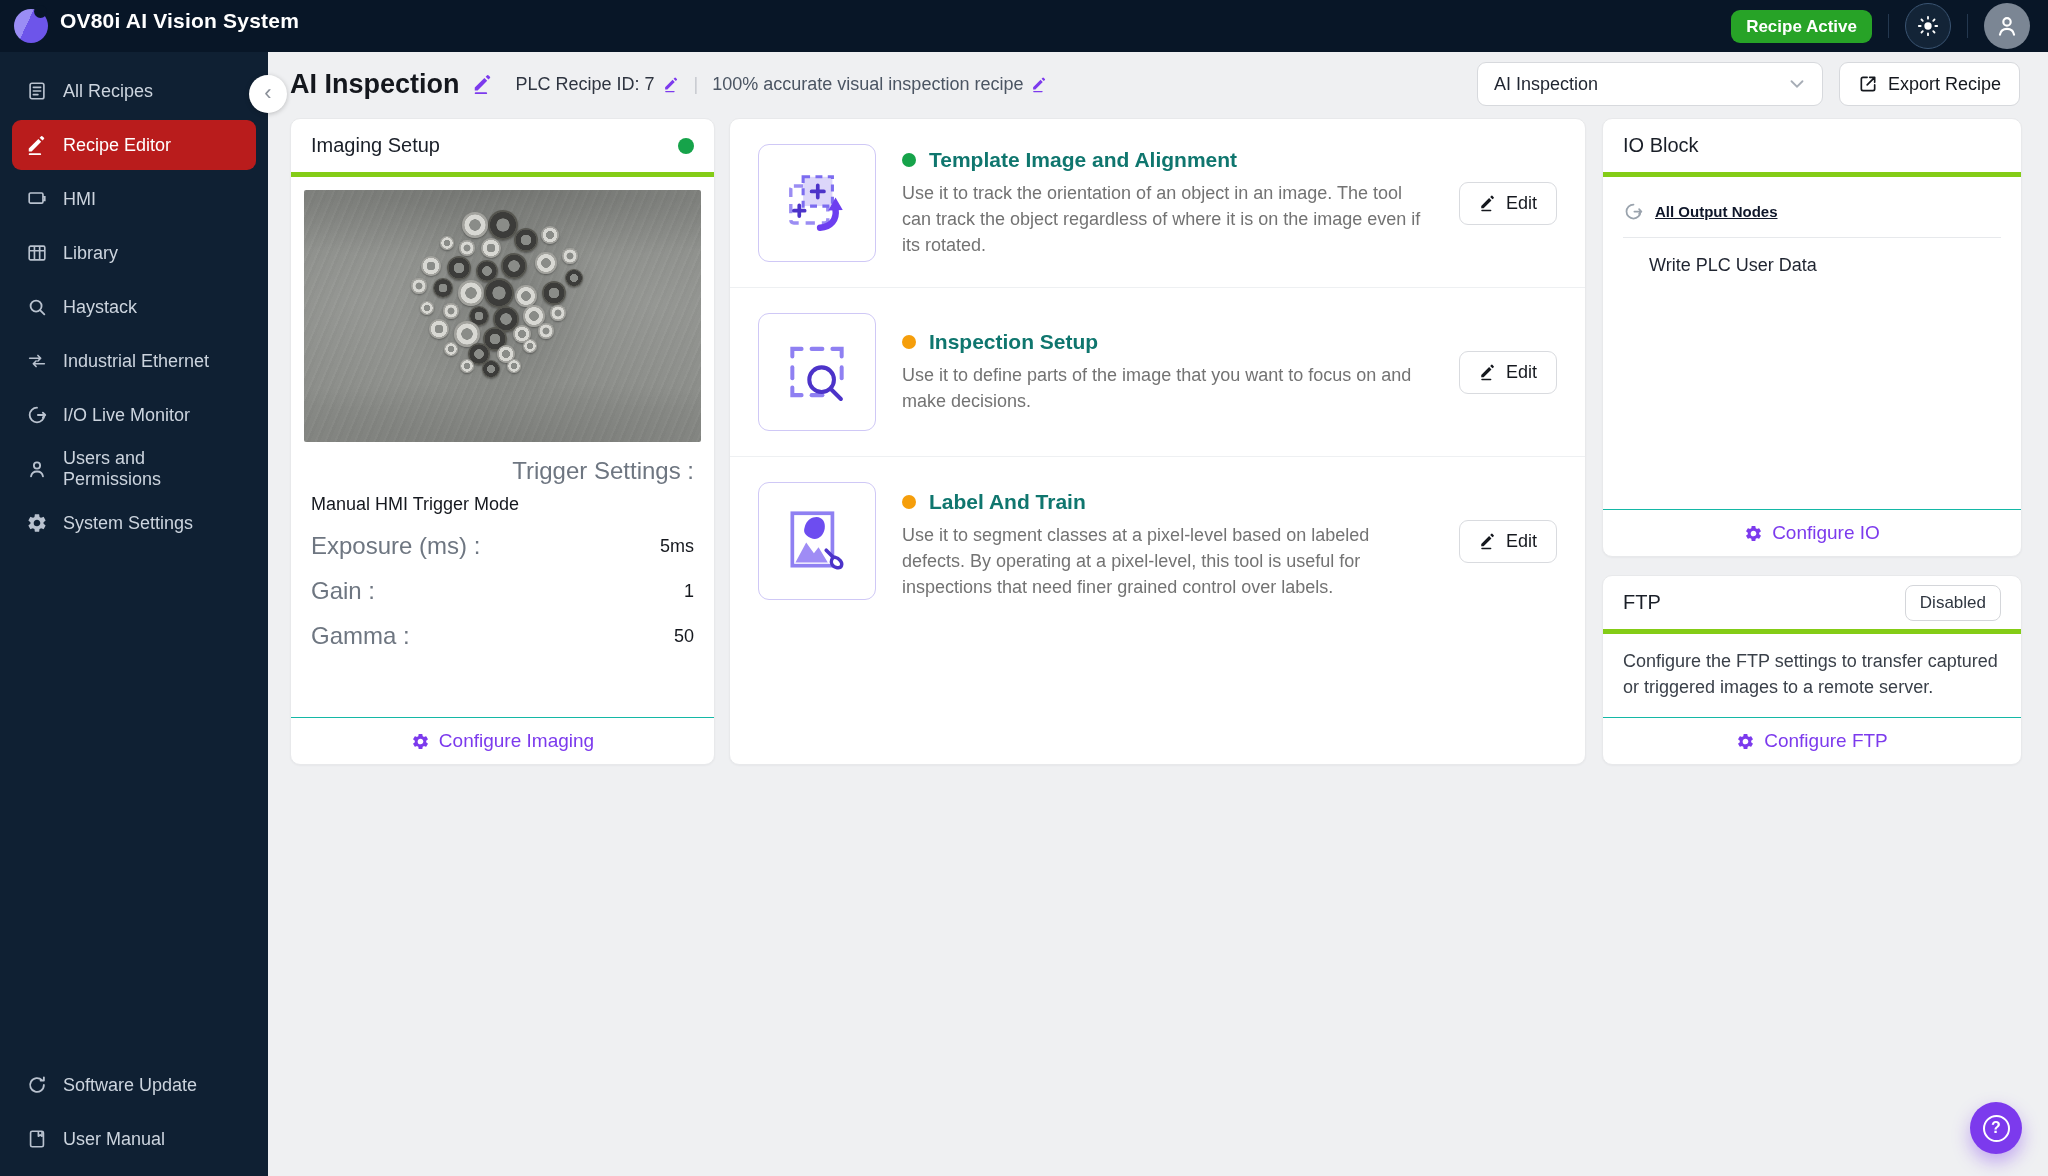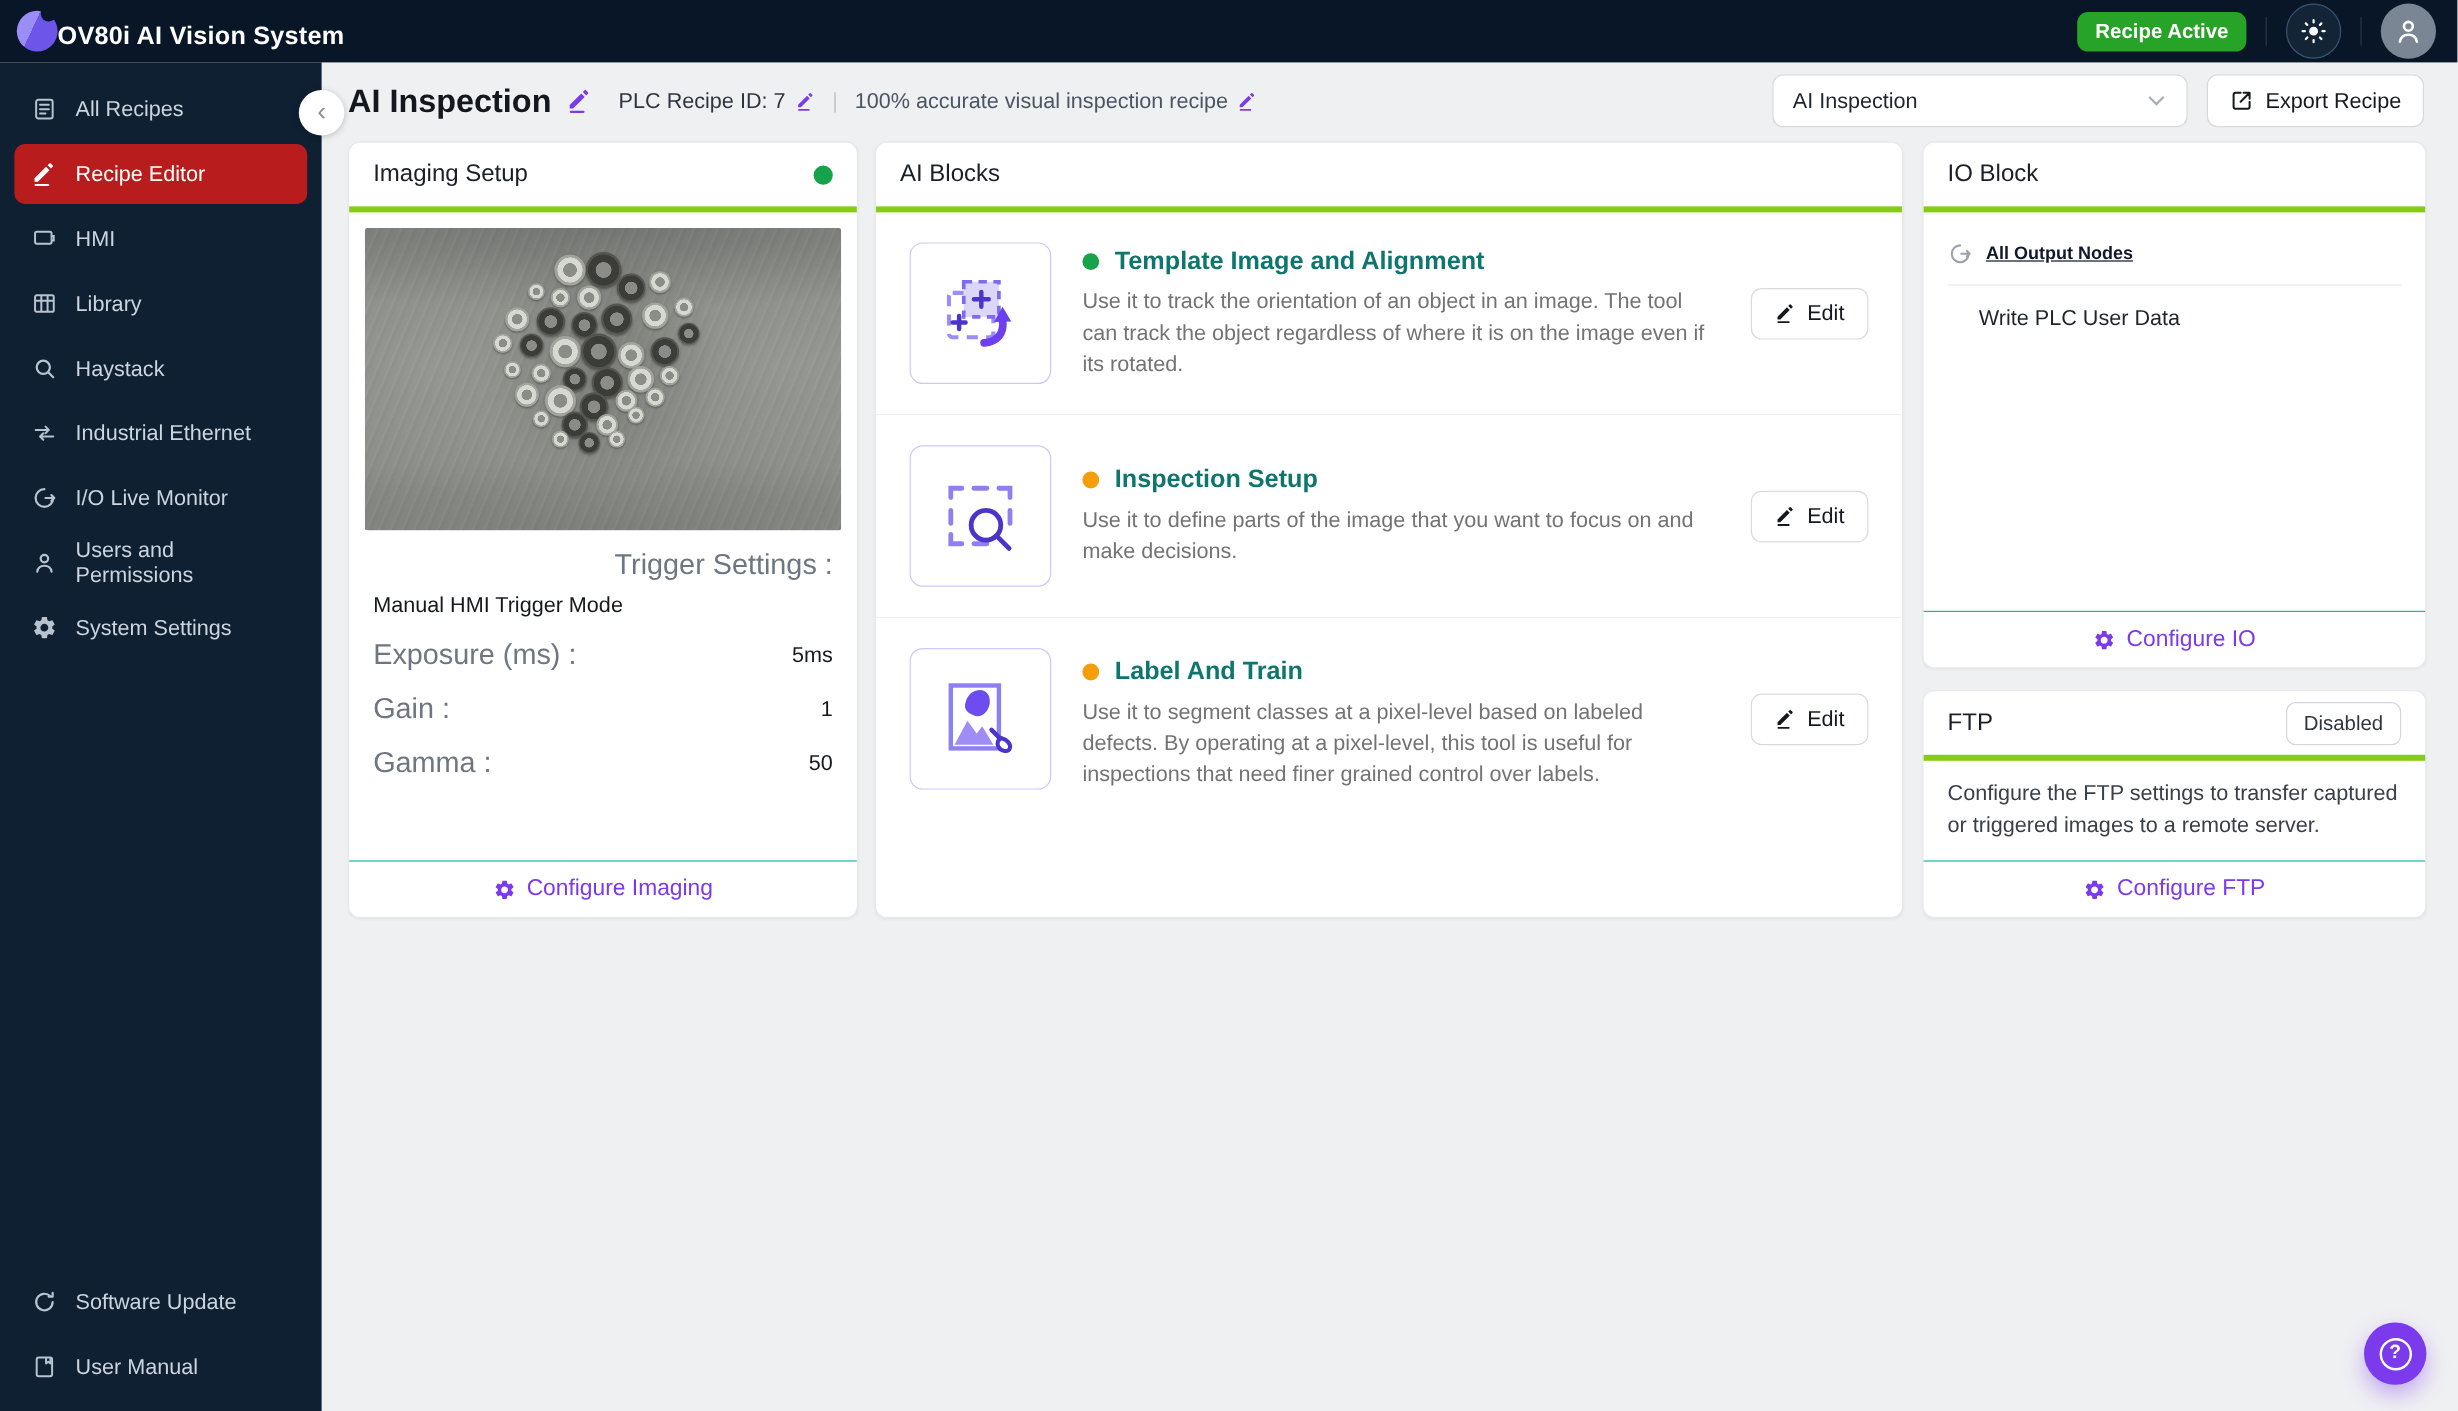--- a/index.html
+++ b/index.html
@@ -11,21 +11,21 @@
     color:#15181e;
   }
   .app { position:relative; width:2048px; height:1176px; }
 
   
   .topbar {
     position:absolute; left:0; top:0; right:0; height:52px;
     background:#081627; display:flex; align-items:center; justify-content:space-between;
     padding:0 18px 0 14px; z-index:30;
   }
-  .brand { display:flex; align-items:flex-end; gap:0; }
+  .brand { display:flex; align-items:flex-start; gap:12px; }
   .logo {
     width:34px; height:34px; border-radius:50%;
     background:linear-gradient(115deg,#9a8df5 40%,#6d55ea 40%);
     position:relative; display:inline-block;
   }
   .logo::after{ content:''; position:absolute; right:1px; top:-4px; width:13px; height:13px; background:#081627; border-radius:50%; }
   .brand-title { color:#fff; font-size:21px; font-weight:700; letter-spacing:.2px; }
   .topbar-right { display:flex; align-items:center; gap:16px; }
   .badge-active {
     background:#27a327; color:#fff; font-size:17px; font-weight:600;
@@ -440,23 +440,20 @@
         <button class="cfg-link">
           <svg width="19" height="19">
               <use href="#i-gear"></use>
             </svg>
           <span>Configure Imaging</span>
         </button>
       </div>
     </section>
 
     <section class="card blocks-card">
-      <div class="card-header">
-        <span class="card-title">AI Blocks</span>
-      </div>
 
       <div class="block-row">
         <div class="block-ico">
           <svg viewBox="0 0 48 48" width="74" height="74">
             <rect x="7" y="13" width="24" height="24" rx="2" fill="none" stroke="#9b8df3" stroke-width="2.2" stroke-dasharray="6 4.5"></rect>
             <rect x="15" y="7" width="19" height="19" fill="#dcd6fa" stroke="#7c6cf0" stroke-width="2" stroke-dasharray="4.5 3.5"></rect>
             <path d="M24.5 12.5v8M20.5 16.5h8" stroke="#4c33c9" stroke-width="2.4" stroke-linecap="round" fill="none"></path>
             <path d="M12.5 25.5v7M9 29h7" stroke="#4c33c9" stroke-width="2.4" stroke-linecap="round" fill="none"></path>
             <path d="M26 40c7-.5 11-5 10-12" fill="none" stroke="#6d3ff0" stroke-width="4.2" stroke-linecap="round"></path>
             <path d="M36 20.5l4.7 8-9.4.3z" fill="#6d3ff0"></path>

